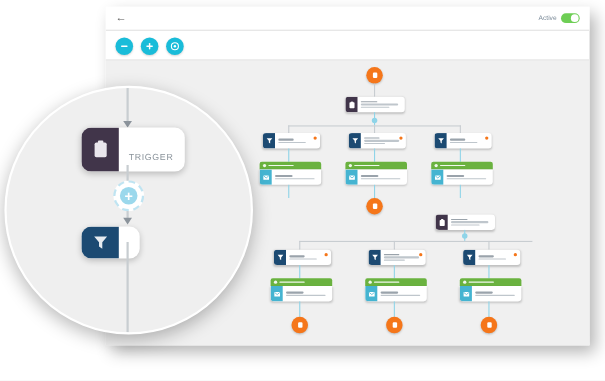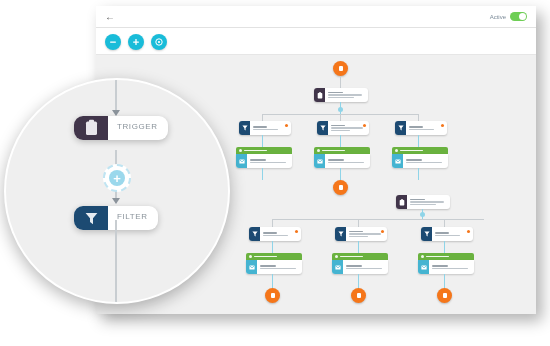--- a/index.html
+++ b/index.html
@@ -140,21 +140,21 @@
   .bigcard{
     position:absolute;display:flex;align-items:stretch;
     border-radius:9px;background:#ffffff;
     box-shadow:0 2px 6px rgba(0,0,0,.22);overflow:hidden;
   }
   .bigcard .btab{
     width:34px;flex:none;display:flex;align-items:center;justify-content:center;
   }
   .bigcard .btab.purple{background:#41354a;}
   .bigcard .btab.navy{background:#1c4a72;}
-  .bigcard .bbody{padding:6px 10px 7px 9px;}
+  .bigcard .bbody{padding:22px 10px 7px 9px;}
   .bigcard .kicker{
     font-size:8px;color:#8a939b;letter-spacing:.6px;margin-bottom:2px;
   }
   .bigcard .desc{
     font-size:8.5px;color:#2f3b45;line-height:1.38;max-width:122px;
   }
   .bigcard .desc b{font-weight:700;color:#2f3b45;}
 
   #trigger-card{left:68px;top:36px;}
   #filter-card{left:68px;top:126px;}
@@ -483,18 +483,17 @@
   </div>
   <div id="mag-arrow-bot"></div>
 
   <div class="bigcard" id="filter-card">
     <div class="btab navy">
       <svg width="15" height="15" viewBox="0 0 15 15">
         <polygon points="1.6,2 13.4,2 9,7.2 9,13.2 6,11 6,7.2" fill="#e6ebf0"></polygon>
       </svg>
     </div>
     <div class="bbody">
-      <div class="kicker">FILTER</div>
     </div>
   </div>
 
   <div id="mag-vline-bot"></div>
 </div>
 
 </body></html>

